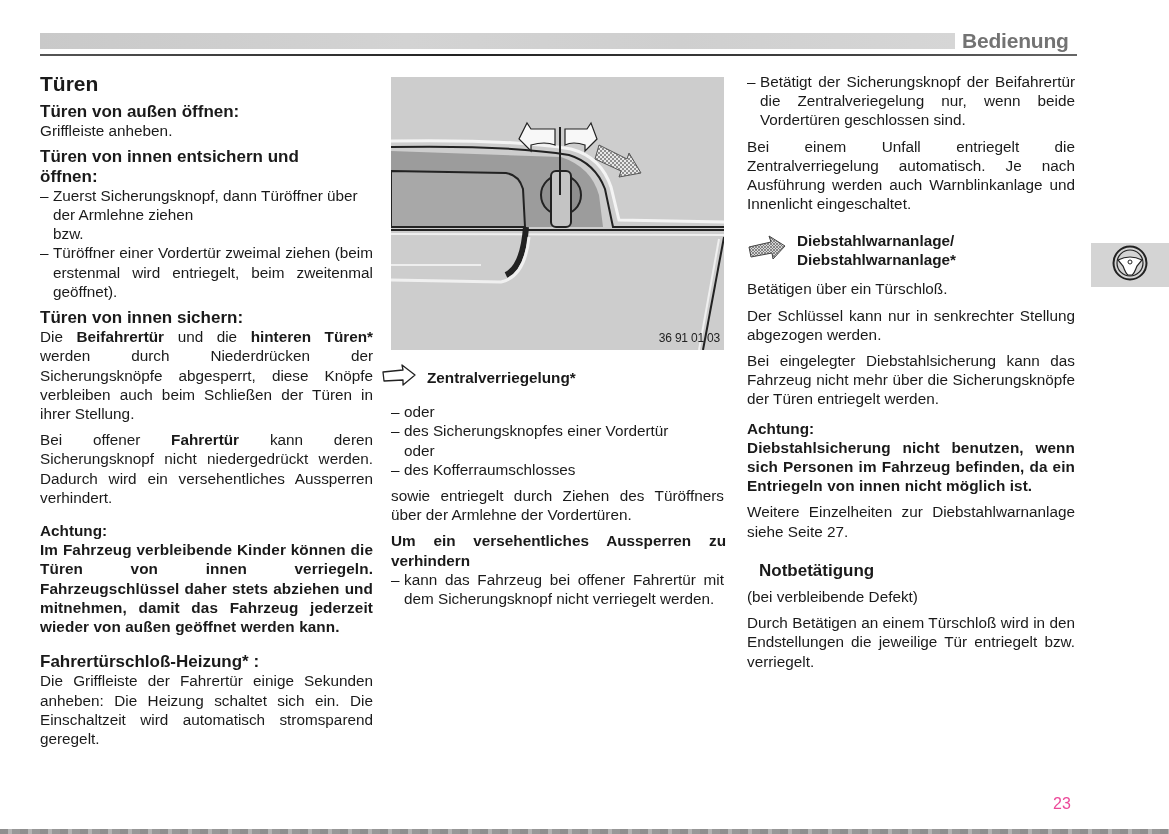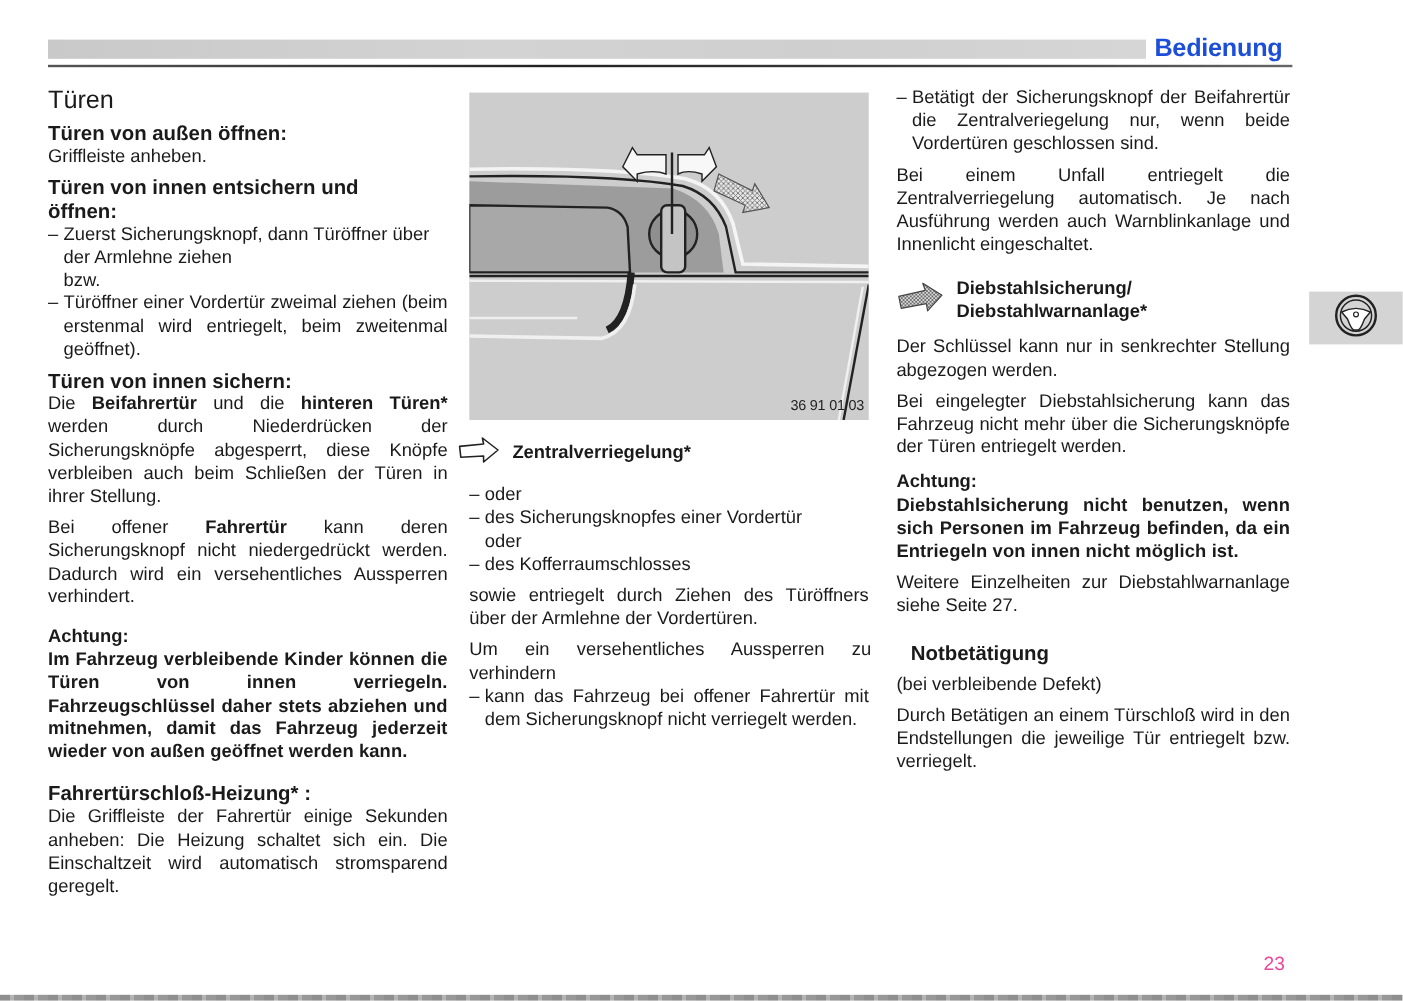--- a/index.html
+++ b/index.html
@@ -11,39 +11,39 @@
   .header-band {
     position: absolute; left: 40px; top: 33px; width: 915px; height: 16px;
     background: linear-gradient(90deg, #c9c9c9, #d3d3d3 40%, #cfcfcf 70%, #d6d6d6);
   }
   .header-rule {
     position: absolute; left: 40px; top: 54px; width: 1037px; height: 2px;
     background: linear-gradient(90deg, #555, #222 40%, #444 80%, #666);
   }
   .header-title {
     position: absolute; left: 962px; top: 29px; font-size: 21px; font-weight: bold;
-    letter-spacing: -0.2px; color: #1d4ed8;
+    letter-spacing: -0.2px; color: #737373;
   }
   .col { position: absolute; top: 72px; font-size: 15.3px; line-height: 19.2px; }
   .col-left { left: 40px; width: 333px; }
   .col-mid { left: 391px; width: 333px; top: 77px; }
   .col-right { left: 747px; width: 328px; }
   .just { text-align: justify; }
-  h1.sec { font-size: 21px; font-weight: normal; margin: 0 0 6px 0; line-height: 24px; }
+  h1.sec { font-size: 21px; font-weight: bold; margin: 0 0 6px 0; line-height: 24px; }
   h3.sub { font-size: 17px; font-weight: bold; margin: 0; line-height: 19.2px; }
   p { margin: 0 0 7px 0; }
   .tight { margin-bottom: 2px; }
   .bold { font-weight: bold; }
   .warn-head { font-weight: bold; margin-top: 12px; }
   .warn-body { font-weight: bold; letter-spacing: 0.1px; }
   ul.dash { list-style: none; margin: 0 0 7px 0; padding: 0; }
   ul.dash li { position: relative; padding-left: 13px; }
   ul.dash li::before { content: "\2013"; position: absolute; left: 0; }
   .figure {
-    width: 333px; height: 273px; position: relative; background: #e5e5e5; overflow: hidden;
+    width: 333px; height: 273px; position: relative; background: #86efac; overflow: hidden;
   }
   .figure svg { position: absolute; left: 0; top: 0; }
   .fig-code {
     position: absolute; right: 4px; bottom: 2px; font-size: 12px; color: #222;
     letter-spacing: -0.2px;
   }
   .subhead {
     display: flex; align-items: center; gap: 10px; margin: 14px 0 12px 0;
   }
   .subhead .title { font-weight: bold; font-size: 15.3px; line-height: 19px; }
@@ -135,21 +135,21 @@
     </span>
     <span class="title">Zentralverriegelung*</span>
   </div>
 
   <ul class="dash">
     <li><span>oder</span></li>
     <li><span style="display:block;">des Sicherungsknopfes einer Vordertür</span><span>oder</span></li>
     <li>des Kofferraumschlosses</li>
   </ul>
   <p>sowie entriegelt durch Ziehen des Türöffners über der Armlehne der Vordertüren.</p>
-  <p class="tight" style="margin-bottom:0;width:335px;">Um ein versehentliches Aussperren zu verhindern</p>
+  <p class="tight" style="margin-bottom:0;width:335px;font-weight:bold;">Um ein versehentliches Aussperren zu verhindern</p>
   <ul class="dash">
     <li>kann das Fahrzeug bei offener Fahrertür mit dem Sicherungsknopf nicht verriegelt werden.</li>
   </ul>
 </div>
 
 <div class="col col-right just">
   <ul class="dash">
     <li>Betätigt der Sicherungsknopf der Beifahrertür die Zentralveriegelung nur, wenn beide Vordertüren geschlossen sind.</li>
   </ul>
   <p>Bei einem Unfall entriegelt die Zentralverriegelung automatisch. Je nach Ausführung werden auch Warnblinkanlage und Innenlicht eingeschaltet.</p>
@@ -160,24 +160,25 @@
         <defs>
           <pattern id="hatch2" width="3" height="3" patternUnits="userSpaceOnUse">
             <rect width="3" height="3" fill="#d8d8d8"></rect>
             <path d="M0 0L3 3M3 0L0 3" stroke="#666" stroke-width="0.7"></path>
           </pattern>
         </defs>
         <path d="M2 12 L24 7 L22 1 L38 11 L26 24 L25 18 L4 22 Z" fill="url(#hatch2)" stroke="#444" stroke-width="1" stroke-linejoin="round"></path>
       </svg>
     </span>
     <span class="title">
-      <span style="display:block;">Diebstahlsicherung/</span>
+      <span style="display:block;">Diebstahlwarnanlage/</span>
       <span style="display:block;">Diebstahlwarnanlage*</span>
     </span>
   </div>
+  <p>Betätigen über ein Türschloß.</p>
   <p>Der Schlüssel kann nur in senkrechter Stellung abgezogen werden.</p>
   <p>Bei eingelegter Diebstahlsicherung kann das Fahrzeug nicht mehr über die Sicherungsknöpfe der Türen entriegelt werden.</p>
 
   <div class="warn-head" style="margin-top:10px;">Achtung:</div>
   <p class="warn-body">Diebstahlsicherung nicht benutzen, wenn sich Personen im Fahrzeug befinden, da ein Entriegeln von innen nicht möglich ist.</p>
   <p>Weitere Einzelheiten zur Diebstahlwarnanlage siehe Seite 27.</p>
 
   <h3 class="sub" style="margin-top:20px;margin-bottom:7px;margin-left:12px;">Notbetätigung</h3>
   <p>(bei verbleibende Defekt)</p>
   <p>Durch Betätigen an einem Türschloß wird in den Endstellungen die jeweilige Tür entriegelt bzw. verriegelt.</p>

